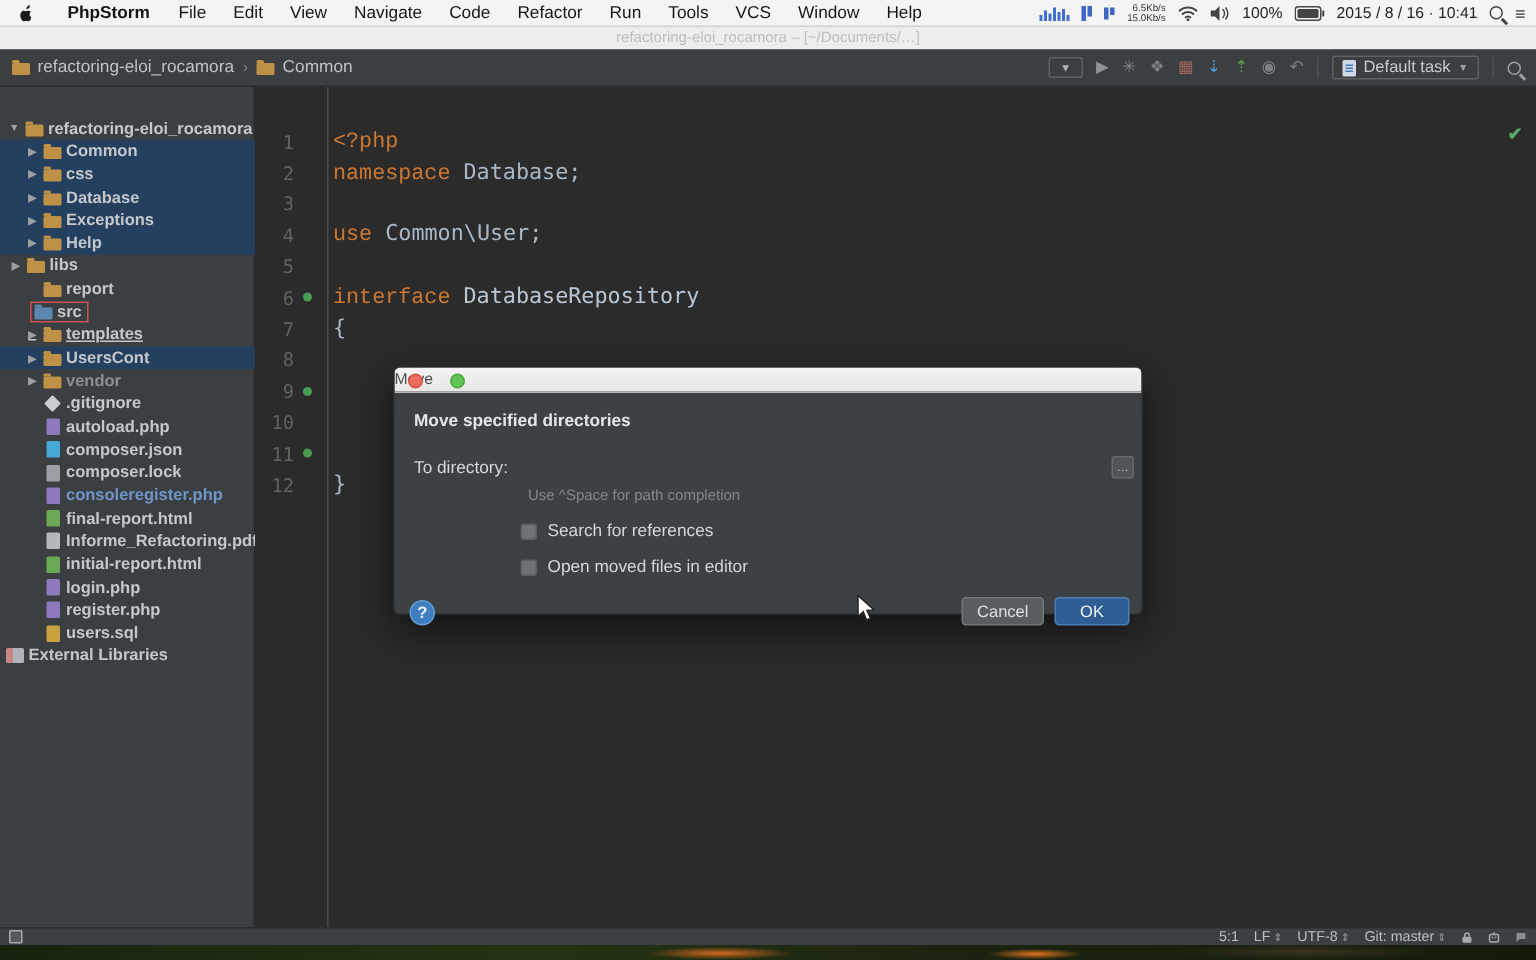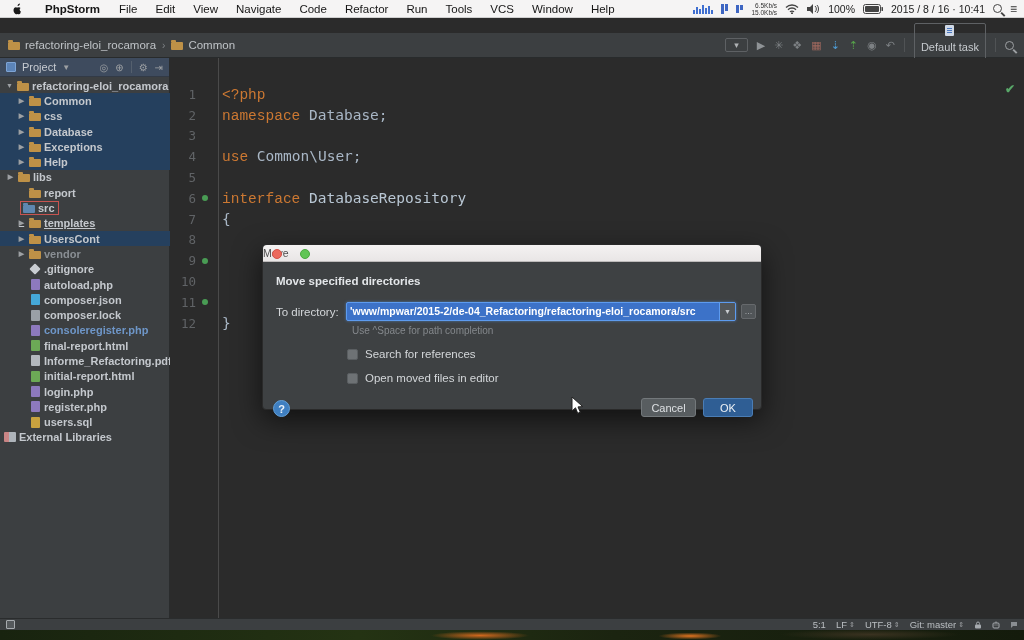--- a/index.html
+++ b/index.html
@@ -35,21 +35,21 @@
   .navbar { position:absolute; left:0; top:33px; width:1024px; height:25px; background:#3C3F41;
             border-bottom:1px solid #282B2C; display:flex; align-items:center; font-size:11.5px; color:#BFC3C7; }
   .crumbs { display:flex; align-items:center; gap:6px; padding-left:8px; }
   .crumb { display:flex; align-items:center; gap:5px; }
   .crumb-sep { color:#808488; font-size:10px; }
   .nav-right { margin-left:auto; display:flex; align-items:center; gap:9px; padding-right:10px; }
   .tb-icon { font-size:11px; line-height:1; }
   .tb-box { border:1px solid #5E6164; border-radius:2px; padding:1px 8px; color:#AFB2B5; font-size:9px; }
   .tb-div { width:1px; height:14px; background:#505355; }
   .task-combo { display:flex; align-items:center; gap:5px; border:1px solid #5E6164; border-radius:2px;
-                padding:1px 6px; color:#C7CBCF; font-size:11px;flex-direction:column; }
+                padding:1px 6px; color:#C7CBCF; font-size:11px; }
   .doc-ic { width:9px; height:11px; background:#CFD8E6; border-radius:1px; position:relative; }
   .doc-ic::after { content:""; position:absolute; left:2px; top:3px; width:5px; height:1px; background:#4A78C0; box-shadow:0 2px 0 #4A78C0, 0 4px 0 #4A78C0; }
   .mag-dark { width:9px; height:9px; border:1.6px solid #9DA0A3; border-radius:50%; position:relative; display:inline-block; }
   .mag-dark::after { content:""; position:absolute; width:1.7px; height:5px; background:#9DA0A3; left:8px; top:7px; transform:rotate(-45deg); }
 
   
   .project-panel { position:absolute; left:0; top:58px; width:170px; height:560px; background:#3C3F41; border-right:1px solid #2A2C2D; }
   .pp-header { height:19px; background:#3E4B5E; display:flex; align-items:center; gap:6px; padding:0 6px; color:#C7CBD1; font-size:11px; border-bottom:1px solid #323A46; }
   .pp-title-ic { width:10px; height:10px; background:#5C84B8; border-radius:1px; border:1px solid #7EA4D4; }
   .pp-caret { color:#9DA0A3; font-size:8px; }
@@ -201,20 +201,23 @@
             <rect x="2" y="2" width="14" height="6" rx="1" fill="#444"></rect>
             <rect x="18.5" y="3" width="1.5" height="4" rx="0.5" fill="#444"></rect>
           </svg>
       </span>
       <span class="mb-date">2015 / 8 / 16 · 10:41</span>
       <span class="mag"></span>
       <span class="nc-list">≡</span>
     </span>
   </div>
 
+  <div class="titlebar">
+    <span>refactoring-eloi_rocamora  –  [~/Documents/…]</span>
+  </div>
 
   <div class="navbar">
     <span class="crumbs">
       <span class="crumb">
         <span class="ic-folder"></span>
         <span>refactoring-eloi_rocamora</span>
       </span>
       <span class="crumb-sep">›</span>
       <span class="crumb">
         <span class="ic-folder"></span>
@@ -238,32 +241,20 @@
         <span class="doc-ic"></span>
         <span>Default task</span>
         <span style="font-size:7px;color:#9DA0A3">▼</span>
       </span>
       <span class="tb-div"></span>
       <span class="mag-dark"></span>
     </span>
   </div>
 
   <div class="project-panel">
-    <div class="pp-header">
-      <span class="pp-title-ic"></span>
-      <span>Project</span>
-      <span class="pp-caret">▼</span>
-      <span class="pp-tools" id="pp-tools">
-          <span>◎</span>
-          <span>⊕</span>
-          <span class="pp-div"></span>
-          <span>⚙</span>
-          <span>⇥</span>
-        </span>
-    </div>
     <div class="tree" id="project-tree">
         <div class="tree-row" style="padding-left: 3px;">
           <span class="tr-arrow">▼</span>
           <span class="tr-ic">
             <span class="ic-folder"></span>
           </span>
           <span class="lbl">refactoring-eloi_rocamora</span>
         </div>
         <div class="tree-row selected" style="padding-left: 15px;">
           <span class="tr-arrow">▶</span>
@@ -528,24 +519,20 @@
 
   <div class="dialog">
     <div class="dlg-titlebar">
       <span class="tl-dot tl-red"></span>
       <span class="tl-dot tl-green"></span>
       <span class="dlg-title">Move</span>
     </div>
     <div class="dlg-body">
       <div class="dlg-heading">Move specified directories</div>
       <div class="dlg-label">To directory:</div>
-      <div class="combo">
-        <span class="combo-value">'www/mpwar/2015-2/de-04_Refactoring/refactoring-eloi_rocamora/src</span>
-        <span class="combo-arrow">▼</span>
-      </div>
       <div class="browse-btn">…</div>
       <div class="combo-hint">Use ^Space for path completion</div>
       <div class="chk-row r0">
         <span class="chk-box"></span>
         <span>Search for references</span>
       </div>
       <div class="chk-row r1">
         <span class="chk-box"></span>
         <span>Open moved files in editor</span>
       </div>

